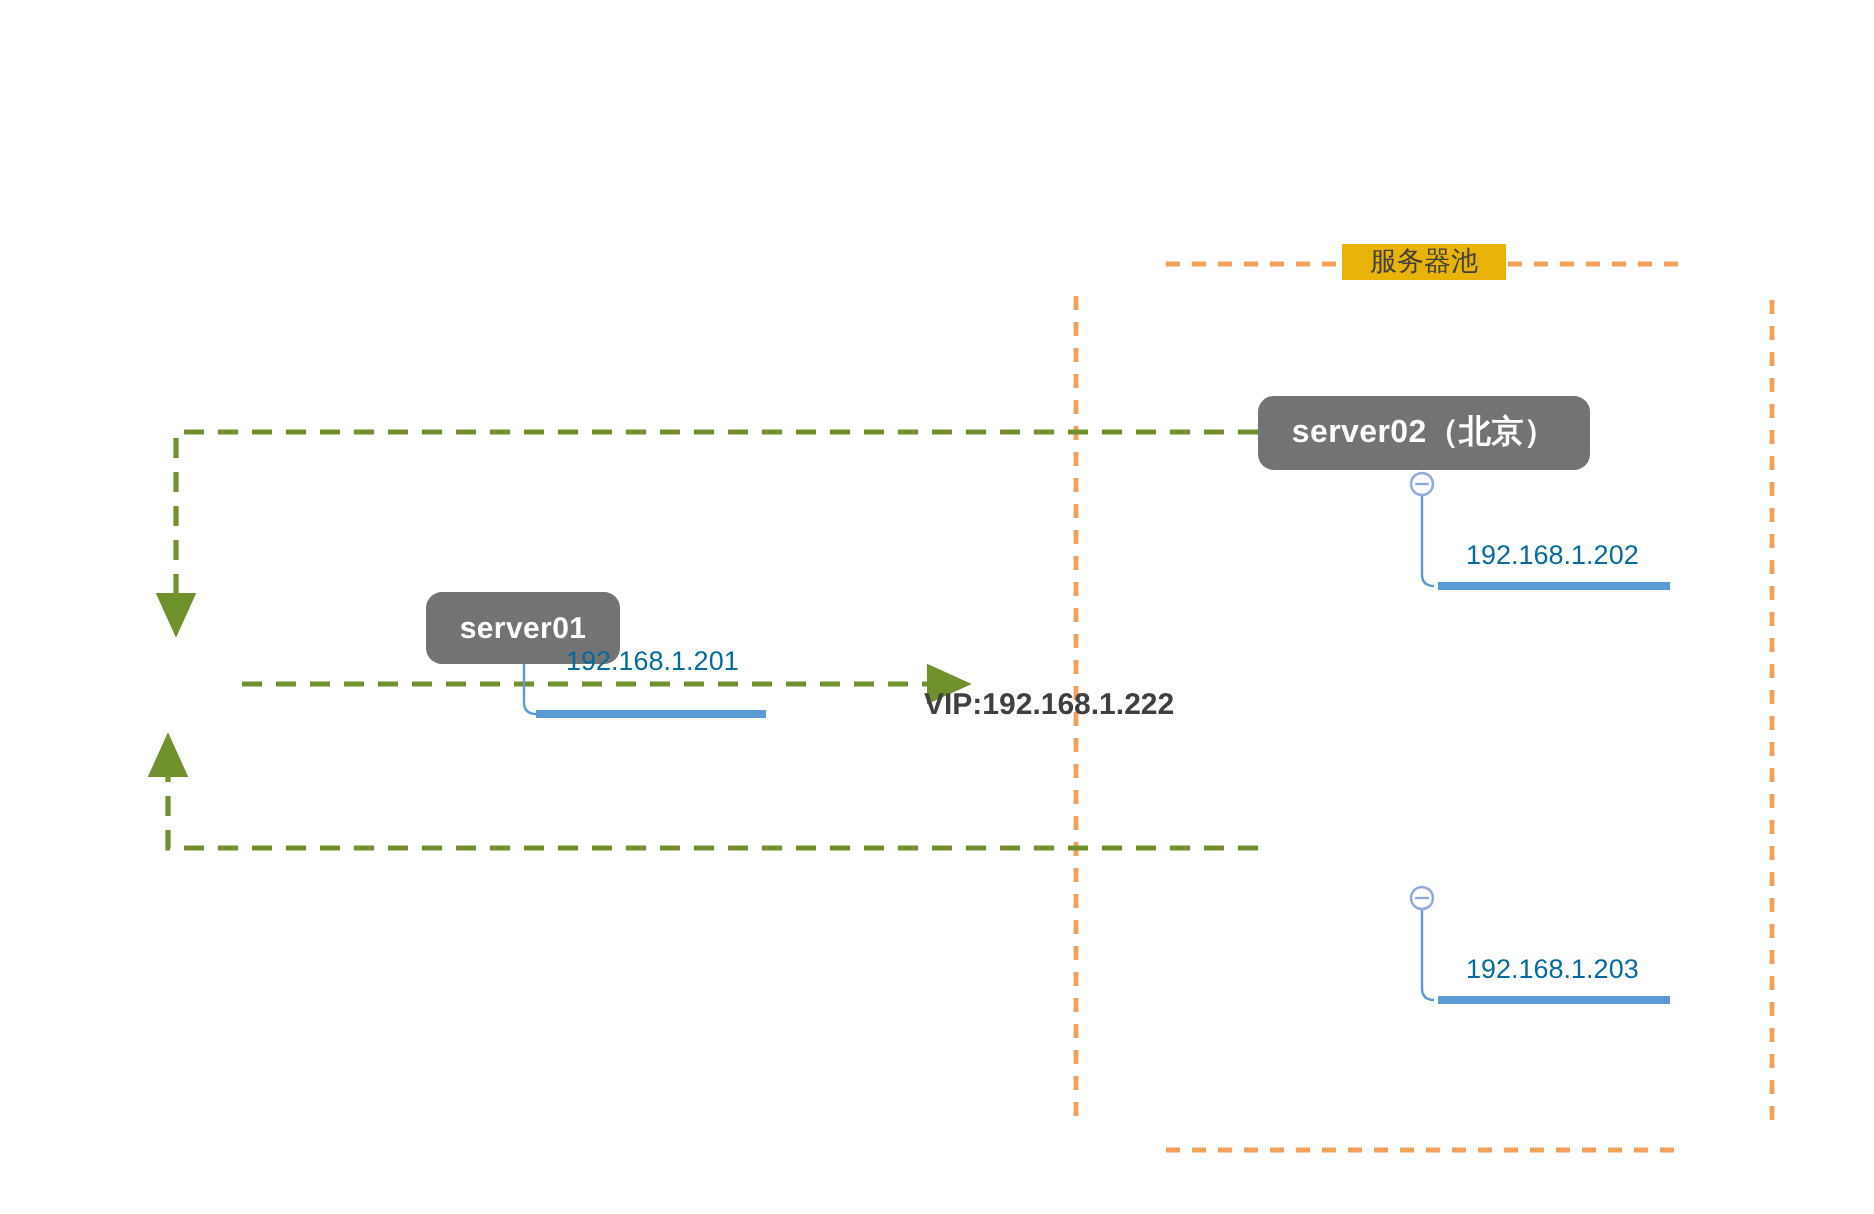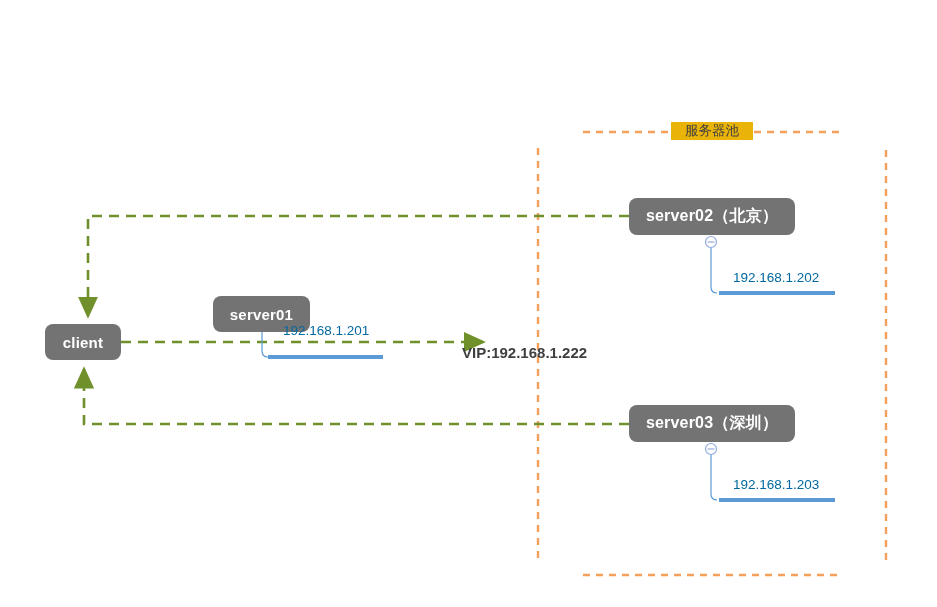--- a/index.html
+++ b/index.html
@@ -127,35 +127,29 @@
     <line x1="707.6" y1="242" x2="714.4" y2="242" stroke="#8FAADC" stroke-width="1.2"></line>
 
     <path d="M711,454 L711,494 Q711,500 717,500" fill="none" stroke="#5B9BD5" stroke-width="1.2"></path>
     <line x1="719" y1="500" x2="835" y2="500" stroke="#5B9BD5" stroke-width="4"></line>
     <circle cx="711" cy="449" r="5.5" fill="#ffffff" stroke="#8FAADC" stroke-width="1.2"></circle>
     <line x1="707.6" y1="449" x2="714.4" y2="449" stroke="#8FAADC" stroke-width="1.2"></line>
   </svg>
 
   <div class="pool-title">服务器池</div>
 
-  <div class="node node-client">
-    <span>client</span>
-  </div>
 
   <div class="node node-server01">
     <span>server01</span>
   </div>
 
   <div class="node node-server02">
     <span>server02（北京）</span>
   </div>
 
-  <div class="node node-server03">
-    <span>server03（深圳）</span>
-  </div>
 
   <div class="ip-label ip-01">192.168.1.201</div>
   <div class="ip-label ip-02">192.168.1.202</div>
   <div class="ip-label ip-03">192.168.1.203</div>
 
   <div class="vip-label">VIP:192.168.1.222</div>
 
 </div>
 
 </body></html>

